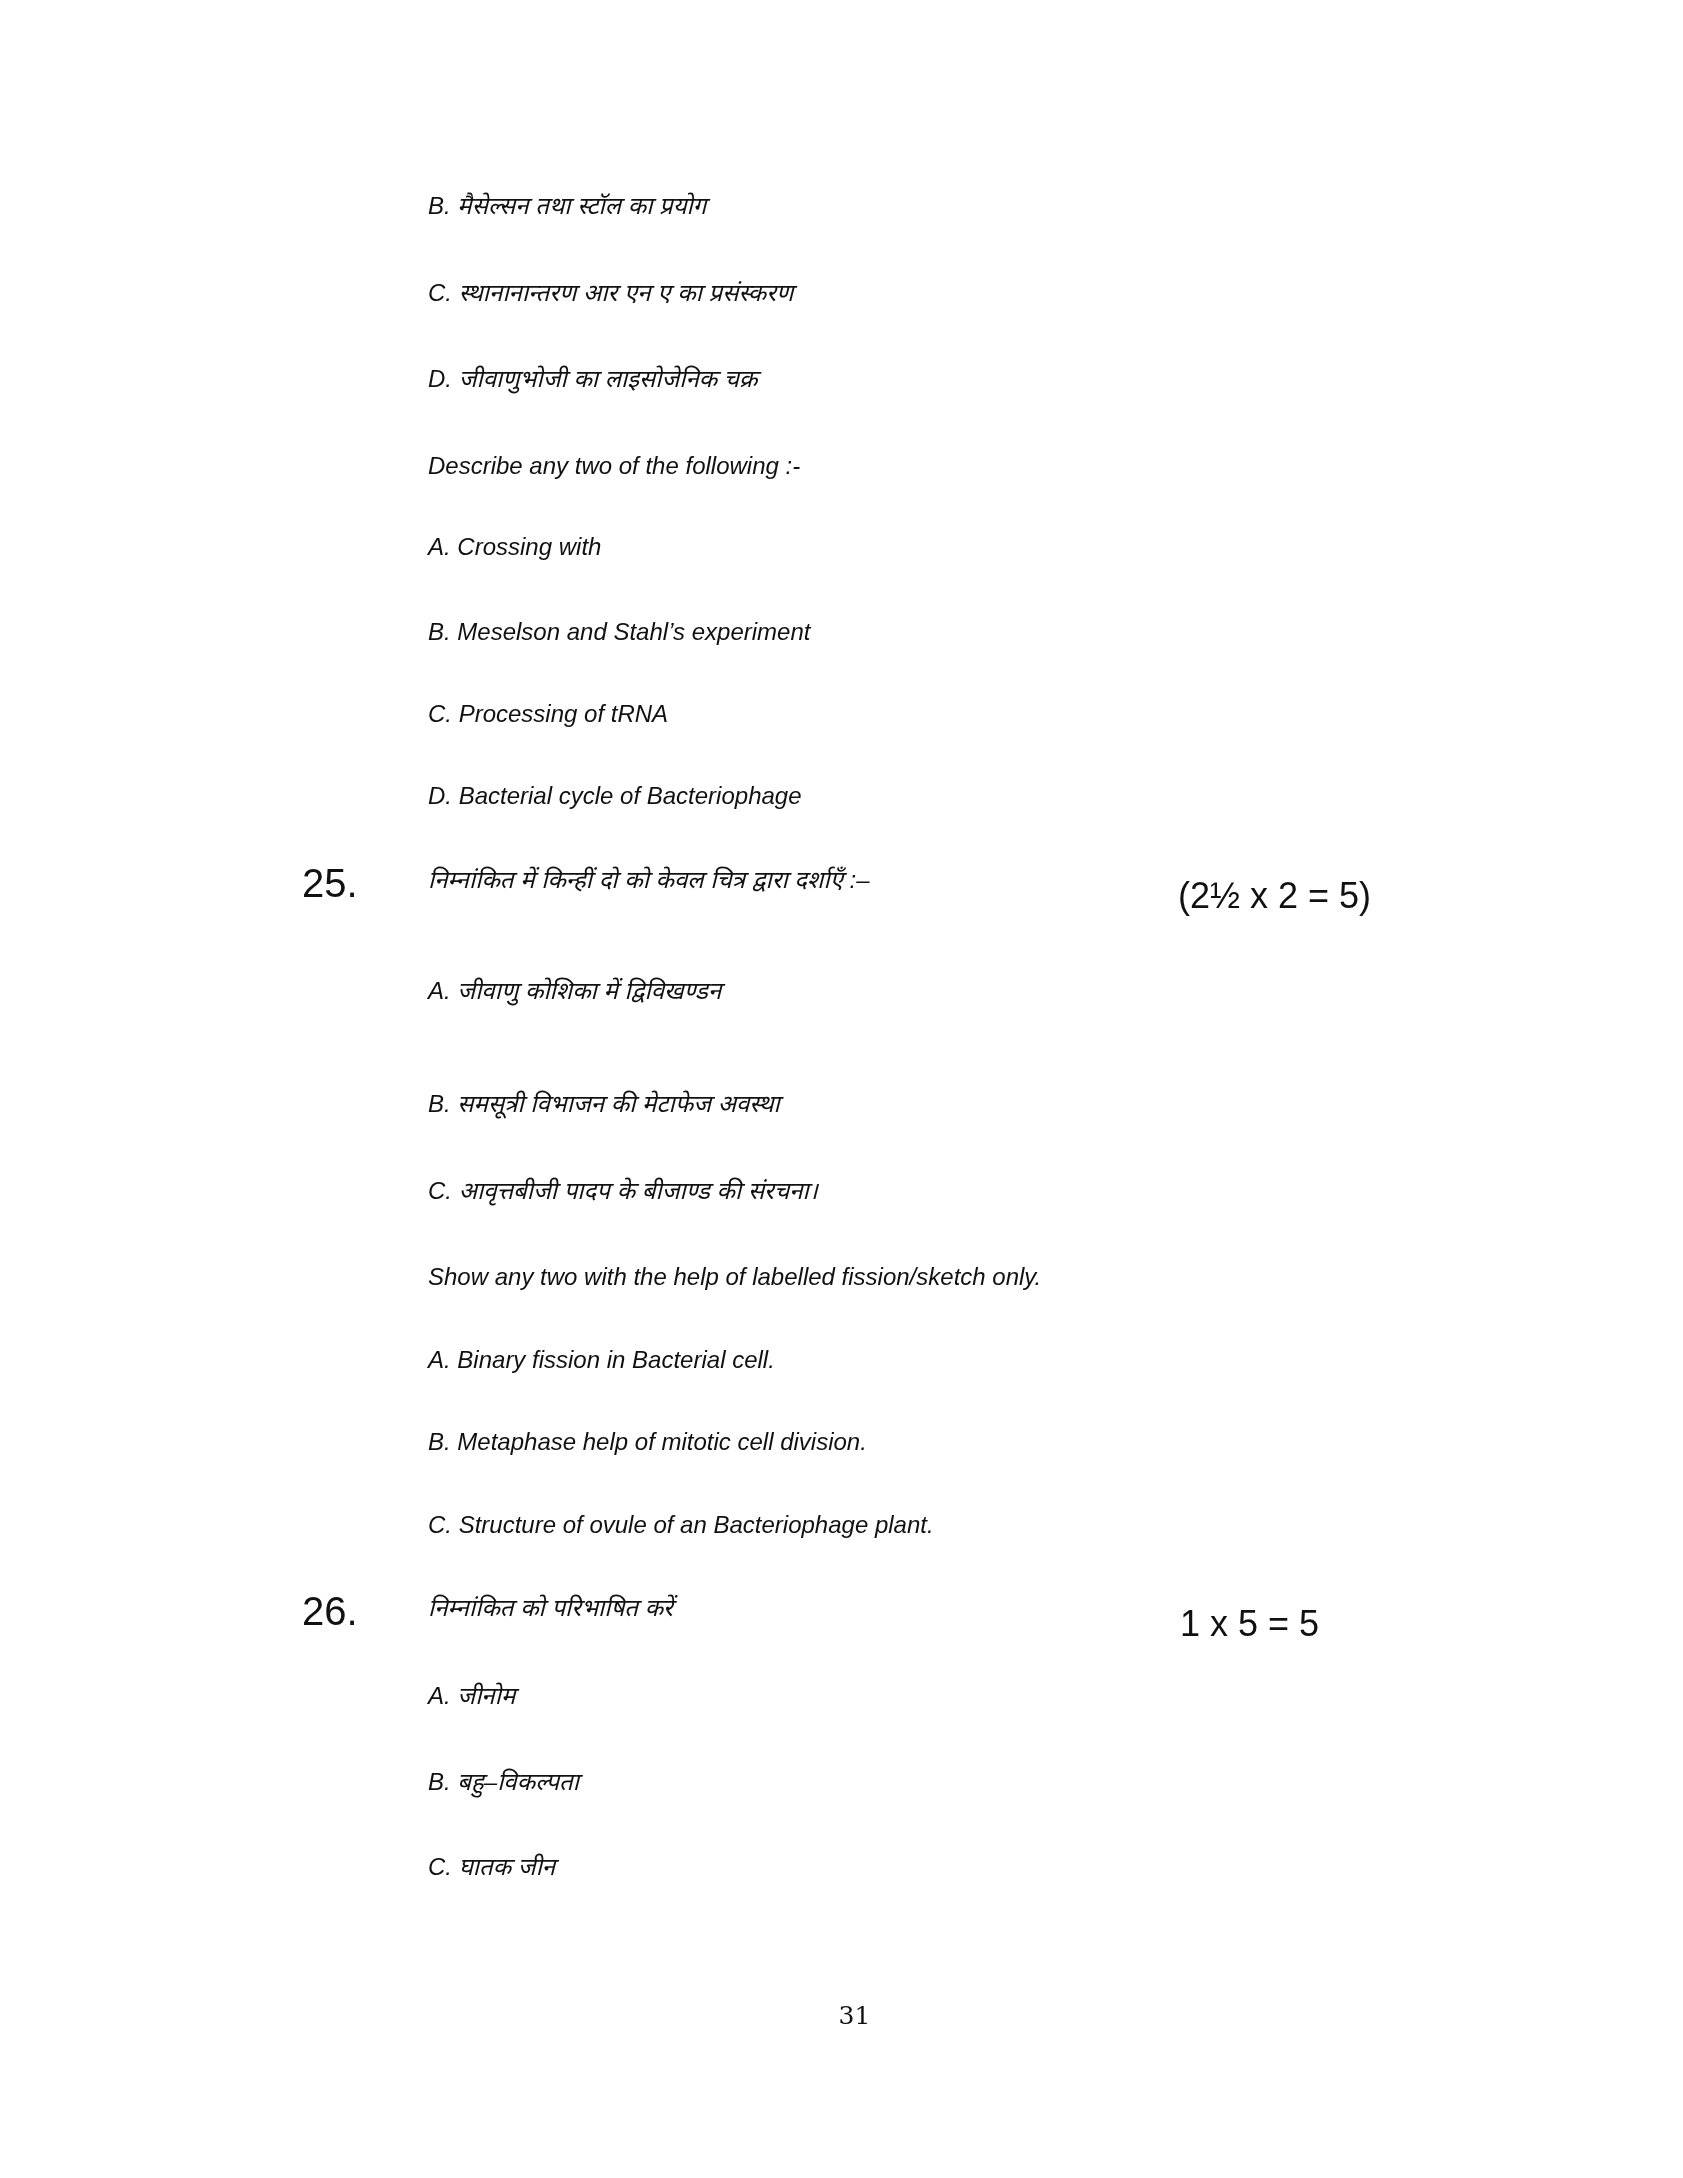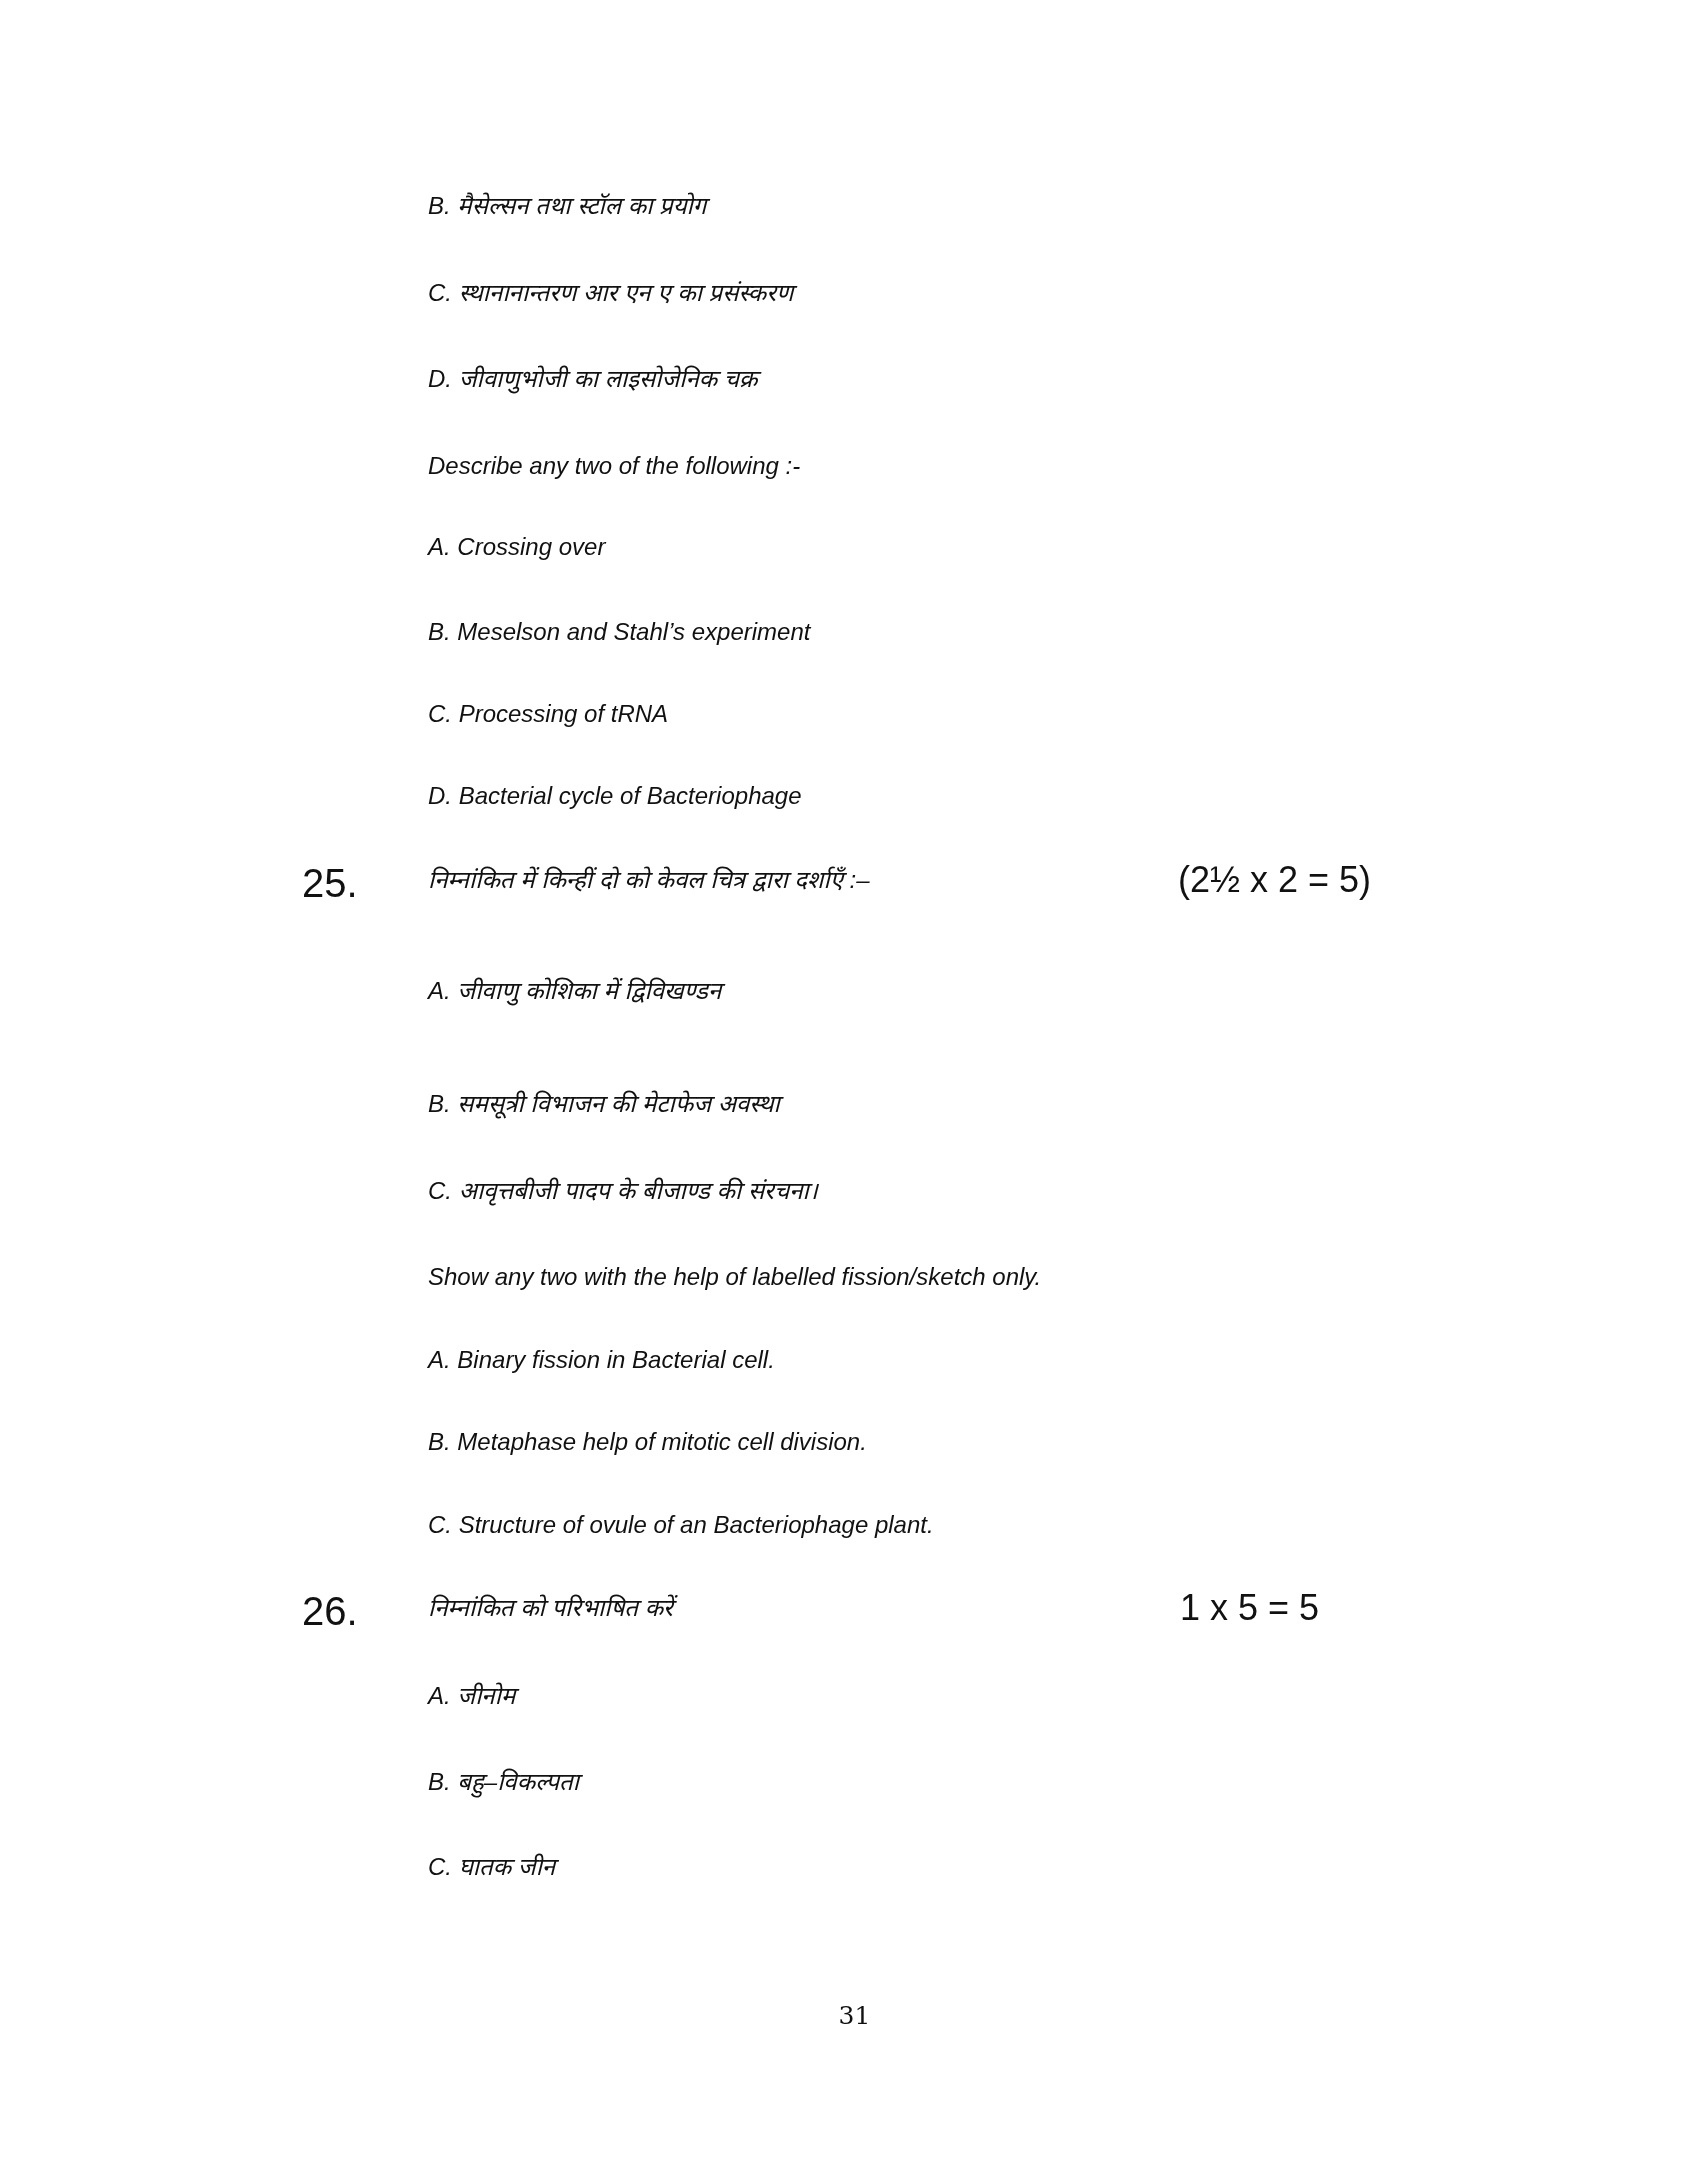--- a/index.html
+++ b/index.html
@@ -1,35 +1,35 @@
 <!DOCTYPE html>
 <html><head>
 <meta charset="utf-8">
 <style>
   html, body { margin: 0; padding: 0; background: #ffffff; }
   body { width: 1683px; height: 2178px; position: relative; overflow: hidden;
          font-family: "Liberation Sans", "DejaVu Sans", sans-serif; color: #111; }
   .line { position: absolute; left: 428px; font-size: 24px; line-height: 44px; white-space: nowrap;
           transform: translateY(-50%); font-style: italic; }
   .qnum { position: absolute; left: 302px; font-size: 40px; line-height: 44px; transform: translateY(-50%); }
-  .marks { position: absolute; font-size: 36px; line-height: 44px; white-space: nowrap; transform: translateY(-50%); }
+  .marks { position: absolute; font-size: 36px; line-height: 44px; white-space: nowrap; transform: translateY(-50%); margin-top: 16px; }
   .pagenum { position: absolute; left: 0; width: 1709px; text-align: center; font-family: "DejaVu Serif", serif;
              font-size: 25px; transform: translateY(-50%); }
 </style>
 </head>
 <body>
 
 <div>
 
   <div class="line" style="top:206px">B. मैसेल्सन तथा स्टॉल का प्रयोग</div>
   <div class="line" style="top:293px">C. स्थानानान्तरण आर एन ए का प्रसंस्करण</div>
   <div class="line" style="top:379px">D. जीवाणुभोजी का लाइसोजेनिक चक्र</div>
 
   <div class="line" style="top:466px">Describe any two of the following :-</div>
-  <div class="line" style="top:547px">A. Crossing over</div>
+  <div class="line" style="top:547px">A. Crossing with</div>
   <div class="line" style="top:632px">B. Meselson and Stahl’s experiment</div>
   <div class="line" style="top:714px">C. Processing of tRNA</div>
   <div class="line" style="top:796px">D. Bacterial cycle of Bacteriophage</div>
 
   <div class="qnum" style="top:883px">25.</div>
   <div class="line" style="top:880px">निम्नांकित में किन्हीं दो को केवल चित्र द्वारा दर्शाएँ :–</div>
   <div class="marks" style="top:880px; left:1178px">(2½ x 2 = 5)</div>
 
   <div class="line" style="top:991px">A. जीवाणु कोशिका में द्विविखण्डन</div>
   <div class="line" style="top:1104px">B. समसूत्री विभाजन की मेटाफेज अवस्था</div>

